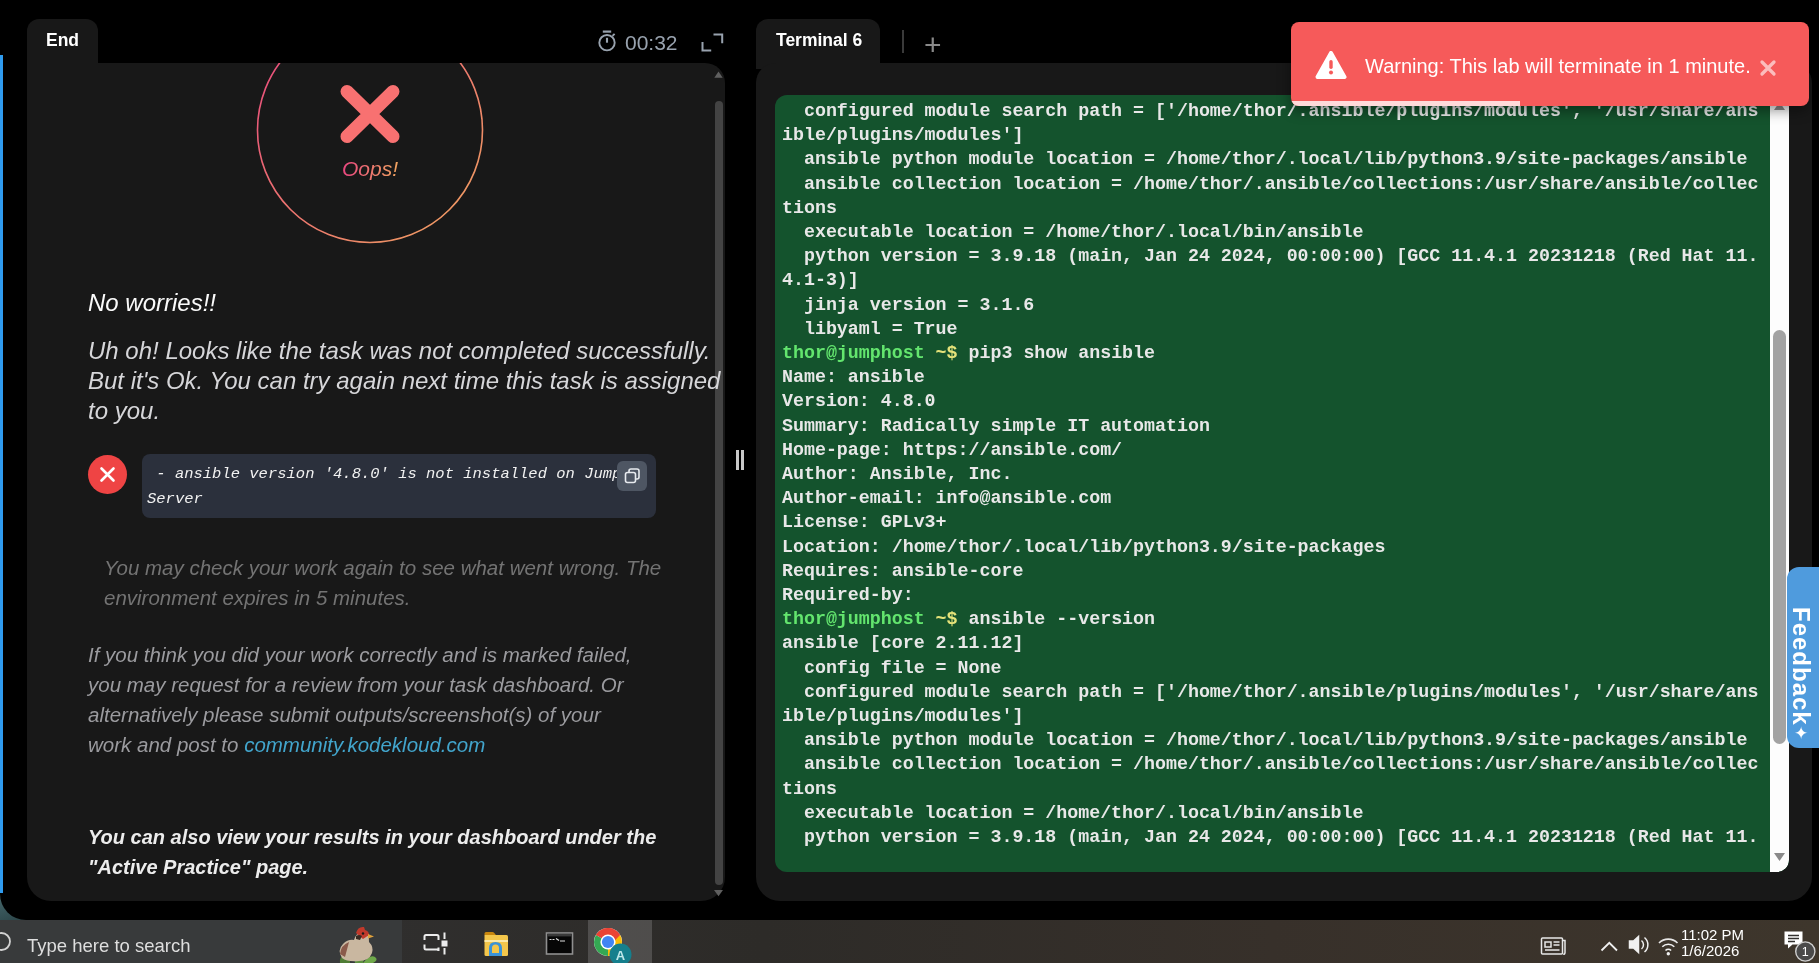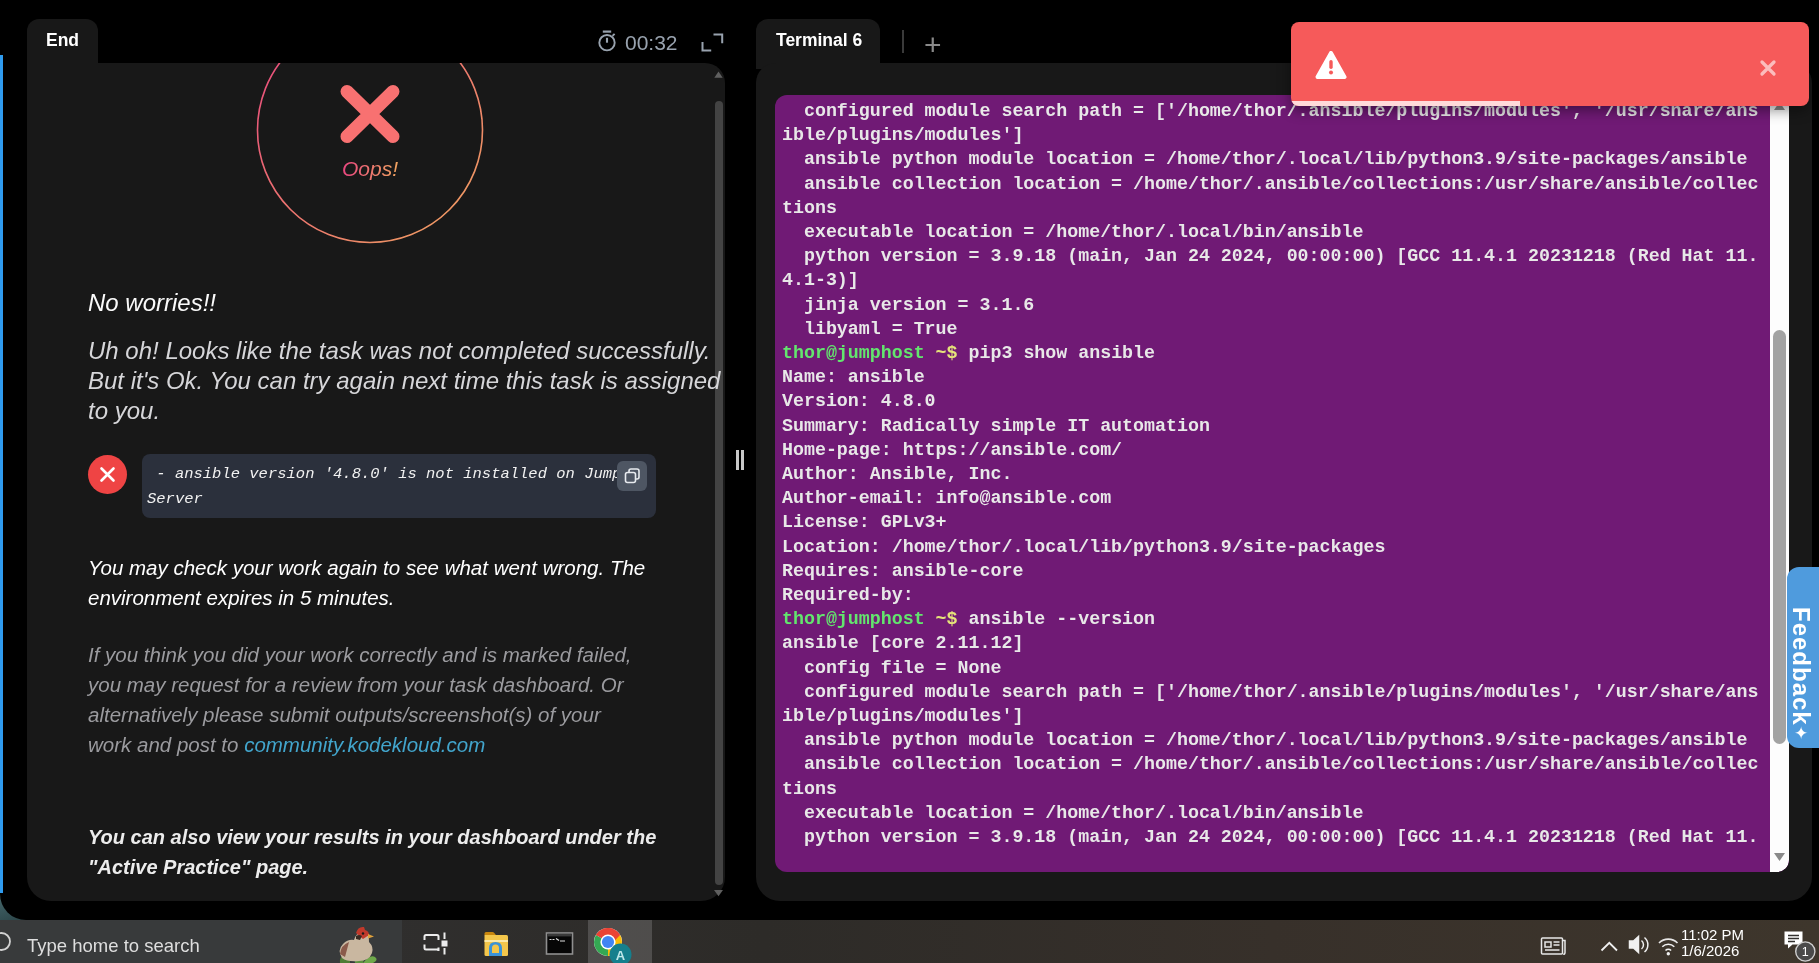--- a/index.html
+++ b/index.html
@@ -23,21 +23,21 @@
   #timer-text { left:625px; top:31px; font-size:21px; color:#98a2ae; z-index:4; }
   #leftpanel { left:27px; top:63px; width:698px; height:838px; background:#181818;
     border-radius:0 20px 24px 24px; z-index:3; overflow:hidden;font-style:italic; }
 
   
   #lsb-thumb { left:688px; top:38px; width:8px; height:784px; background:#434343; border-radius:4px; }
 
   .ltext { position:absolute; left:61px; white-space:nowrap; }
   #h2nw { top:226px; font-size:24px; font-weight:400; color:#fafafa; }
   #para1 { top:272.5px; font-size:24px; line-height:30px; color:#d6d6d9; }
-  #para2 { top:489.5px; font-size:20.5px; line-height:30px; color:#ffffff; }
+  #para2 { top:489.5px; font-size:20.5px; line-height:30px; color:#737373;margin-left:16px; }
   #para3 { top:576.5px; font-size:20.5px; line-height:30px; color:#9b9b9f; }
   #para4 { top:758.5px; font-size:20px; line-height:30px; color:#ececec; font-weight:700; }
   a.lnk { color:#42a5cc; text-decoration:none; }
 
   
   #errcircle { left:61px; top:392px; width:39px; height:39px; border-radius:50%; background:#ef4444; }
   #errbox { left:115px; top:391px; width:514px; height:64px; background:#2b303c; border-radius:8px;
     font-family:"Liberation Mono", monospace; font-size:15.5px; line-height:25px; color:#f1f1f1;
     padding:8px 0 0 5px; white-space:pre; overflow:hidden; }
   #copybtn { left:590px; top:398px; width:30px; height:30px; background:#4e5663; border-radius:6px; }
@@ -47,21 +47,21 @@
   #split2 { left:741.2px; top:450px; width:3.3px; height:20px; background:#c9c9c9; z-index:4; }
 
   
   #termtab { left:756px; top:19px; width:124px; height:50px; background:#181818;
     border-radius:12px 12px 0 0; z-index:3; }
   #termtab span { position:absolute; left:20px; top:11px; font-size:17.5px; font-weight:700; color:#fff; }
   #tabsep { left:902px; top:30px; width:2px; height:23px; background:#3a3a3a; z-index:3; }
   #plus { left:924px; top:28px; width:24px; height:26px; color:#8a8a8a; font-size:30px; font-weight:300; z-index:3; }
   #rightpanel { left:756px; top:63px; width:1056px; height:838px; background:#181818;
     border-radius:20px 20px 24px 24px; z-index:3; }
-  #termbox { left:775px; top:95px; width:1014px; height:777px; background:#701a75;
+  #termbox { left:775px; top:95px; width:1014px; height:777px; background:#14532d;
     border-radius:12px; z-index:4; overflow:hidden; }
   #termtext { position:absolute; left:7px; top:4px; font-family:"Liberation Mono", monospace;
     font-size:18.3px; line-height:24.2px; font-weight:700; color:#e8e8e8; white-space:pre; }
   .gr { color:#63e56e;margin-top:44px; } .yl { color:#e5e37a; }
   #termsb { position:absolute; left:995px; top:0; width:19px; height:777px; background:#fdfdfd;
     border-radius:0 12px 12px 0; }
   #termsb-thumb { position:absolute; left:3px; top:235px; width:13px; height:414px; background:#a3a3a3; border-radius:7px; }
 
   
   #toast { left:1291px; top:22px; width:518px; height:84px; background:#f65a5a; border-radius:8px;
@@ -193,39 +193,40 @@
     <div id="termsb">
         <div id="termsb-thumb"></div>
       <svg style="position:absolute;left:0;top:0" width="19" height="777">
         <path d="M 9.5 7 L 4 15 L 15 15 Z" fill="#8a8a8a"></path>
         <path d="M 4 758 L 15 758 L 9.5 766 Z" fill="#8a8a8a"></path>
       </svg>
     </div>
   </div>
 
   <div class="abs" id="toast">
+    <div class="txt">Warning: This lab will terminate in 1 minute.</div>
     <svg style="position:absolute;left:24px;top:29px" width="32" height="30">
       <path d="M 16 2 L 29.5 26 L 2.5 26 Z" fill="#fff" stroke="#fff" stroke-width="4" stroke-linejoin="round"></path>
       <rect x="14.3" y="9" width="3.4" height="9" rx="1.7" fill="#f65a5a"></rect>
       <circle cx="16" cy="21.5" r="2" fill="#f65a5a"></circle>
     </svg>
     <svg style="position:absolute;left:468px;top:37px" width="18" height="18">
       <path d="M 3 3 L 15 15 M 15 3 L 3 15" stroke="#ffffff" stroke-opacity="0.6" stroke-width="3.3" stroke-linecap="round"></path>
     </svg>
     <div class="prog"></div>
   </div>
 
   <div class="abs" id="feedback">
       <div class="v">Feedback</div>
     <div style="position:absolute;left:7px;top:156px;color:#fff;font-size:17px">✦</div>
     </div>
 
   <div class="abs" id="taskbar">
     <div id="searchbox">
-        <span>Type home to search</span>
+        <span>Type here to search</span>
       </div>
     <div id="chromebg"></div>
     <svg style="position:absolute;left:0;top:0" width="1819" height="43">
 
       <circle cx="1.5" cy="21.5" r="8.5" fill="none" stroke="#d2d2d2" stroke-width="1.8"></circle>
 
       <g>
         <path d="M 355 43 q -3 -16 1 -22 q 5 -5 8 1 q 3 9 -1 21 Z" fill="#5d9040"></path>
         <path d="M 363 43 q 7 -9 12 -6 q 4 3 -2 6 Z" fill="#6fa84a"></path>
         <path d="M 340 43 q -1 -7 5 -7 q 6 0 5 7 Z" fill="#4f7d35"></path>

